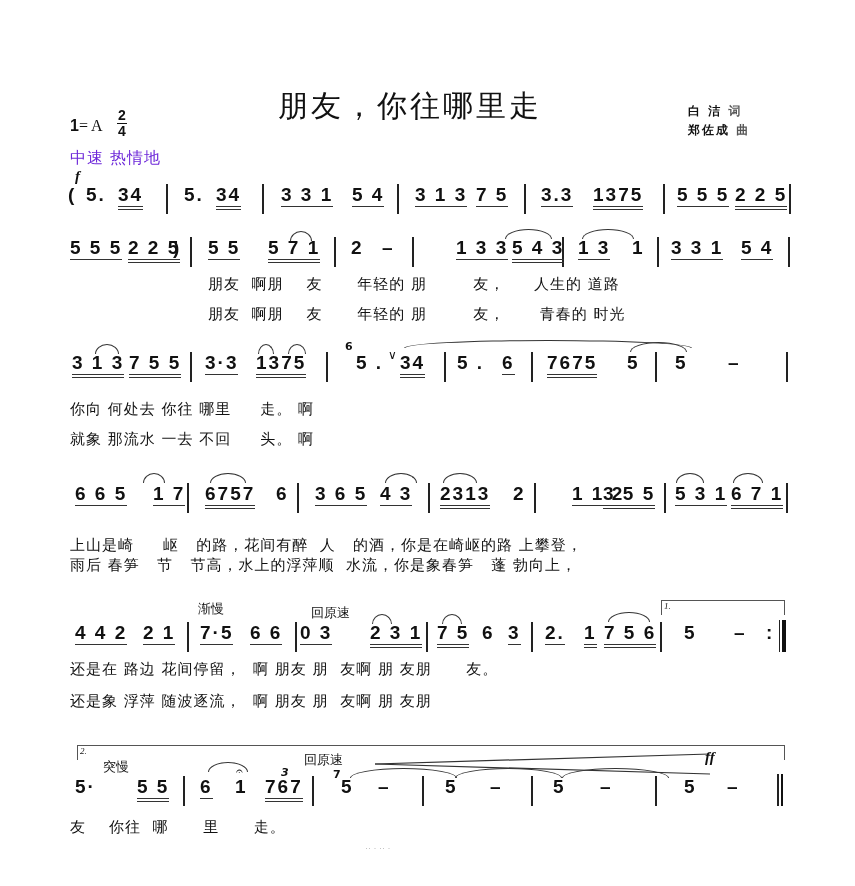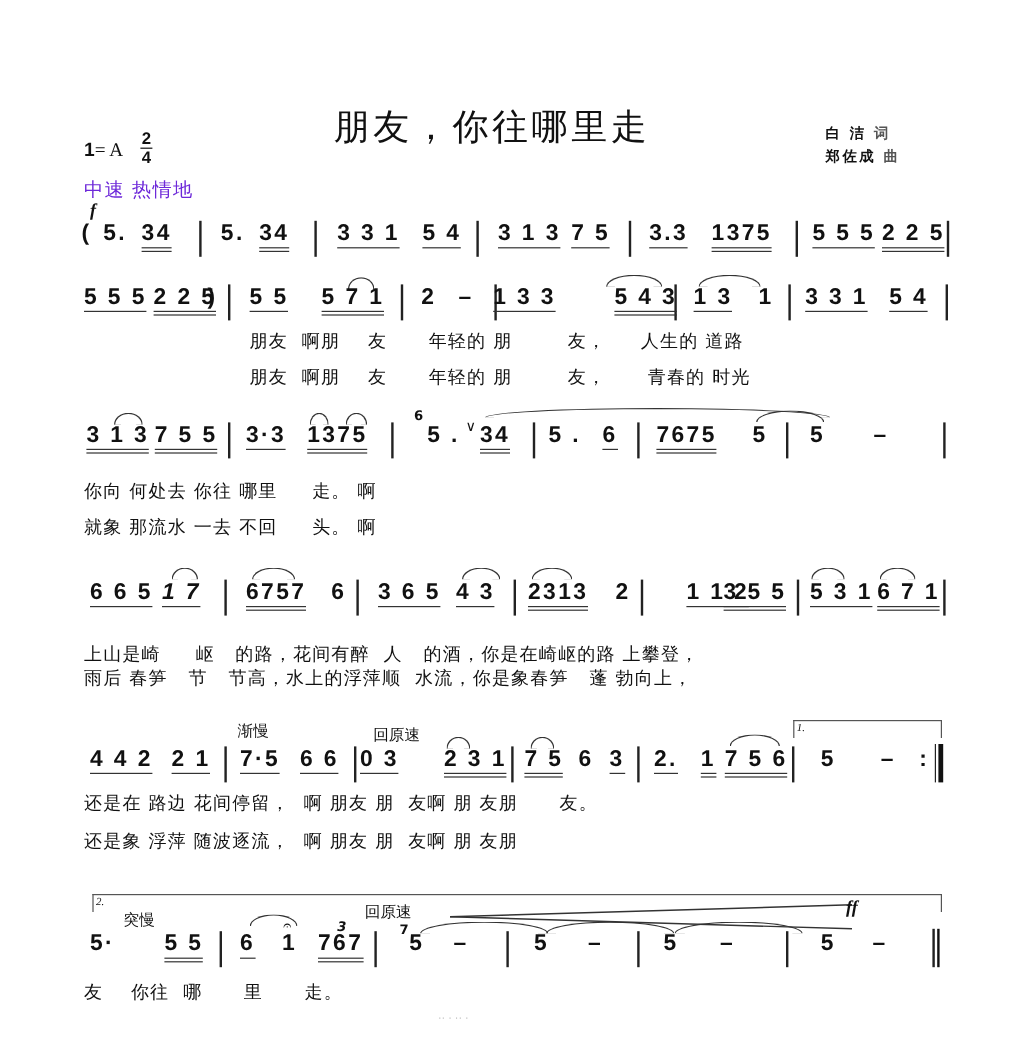--- a/index.html
+++ b/index.html
@@ -86,21 +86,21 @@
   <div class="slur" style="left:582px;top:-8px;width:50px;"></div>
   <div class="lyr" style="left:208px;top:38px;">朋友  啊朋    友      年轻的 朋        友，     人生的 道路</div>
   <div class="lyr" style="left:208px;top:68px;">朋友  啊朋    友      年轻的 朋        友，      青春的 时光</div>
 <span class="nt ul1" style="left: 70px;">5 5 5</span>
     <span class="nt ul2" style="left: 128px;">2 2 5</span>
     <span class="nt" style="left: 173px;">)</span>
     <span class="nt ul1" style="left: 208px;">5 5</span>
     <span class="nt ul2" style="left: 268px;">5 7 1</span>
     <span class="nt" style="left: 351px;">2</span>
     <span class="nt" style="left: 382px;">–</span>
-    <span class="nt ul1" style="left: 411px;">1 3 3</span>
+    <span class="nt ul1" style="left: 456px;">1 3 3</span>
     <span class="nt ul2" style="left: 512px;">5 4 3</span>
     <span class="nt ul1" style="left: 578px;">1 3</span>
     <span class="nt" style="left: 632px;">1</span>
     <span class="nt ul1" style="left: 671px;">3 3 1</span>
     <span class="nt ul1" style="left: 741px;">5 4</span>
   </div>
 
 <div class="line" style="top:352px;height:100px;" id="sys3">
   <div class="barline" style="left:190px;top:0;"></div>
   <div class="barline" style="left:326px;top:0;"></div>
@@ -140,21 +140,21 @@
   <div class="barline" style="left:786px;top:0;"></div>
   <div class="slur" style="left:143px;top:-10px;width:20px;"></div>
   <div class="slur" style="left:210px;top:-10px;width:34px;"></div>
   <div class="slur" style="left:385px;top:-10px;width:30px;"></div>
   <div class="slur" style="left:443px;top:-10px;width:32px;"></div>
   <div class="slur" style="left:676px;top:-10px;width:26px;"></div>
   <div class="slur" style="left:733px;top:-10px;width:28px;"></div>
   <div class="lyr" style="left:70px;top:42px;margin-top:11px;">上山是崎     岖   的路，花间有醉  人   的酒，你是在崎岖的路 上攀登，</div>
   <div class="lyr" style="left:70px;top:73px;">雨后 春笋   节   节高，水上的浮萍顺  水流，你是象春笋   蓬 勃向上，</div>
 <span class="nt ul1" style="left: 75px;">6 6 5</span>
-    <span class="nt ul1" style="left: 135px; font-style: italic;">1 7</span>
+    <span class="nt ul1" style="left: 153px;">1 7</span>
     <span class="nt ul2" style="left: 205px;">6757</span>
     <span class="nt" style="left: 276px;">6</span>
     <span class="nt ul1" style="left: 315px;">3 6 5</span>
     <span class="nt ul1" style="left: 380px;">4 3</span>
     <span class="nt ul2" style="left: 440px;">2313</span>
     <span class="nt" style="left: 513px;">2</span>
     <span class="nt ul1" style="left: 572px; text-align: center;">1 1 2</span>
     <span class="nt ul2" style="left: 603px;">3 5 5</span>
     <span class="nt ul1" style="left: 675px;">5 3 1</span>
     <span class="nt ul2" style="left: 731px;">6 7 1</span>

